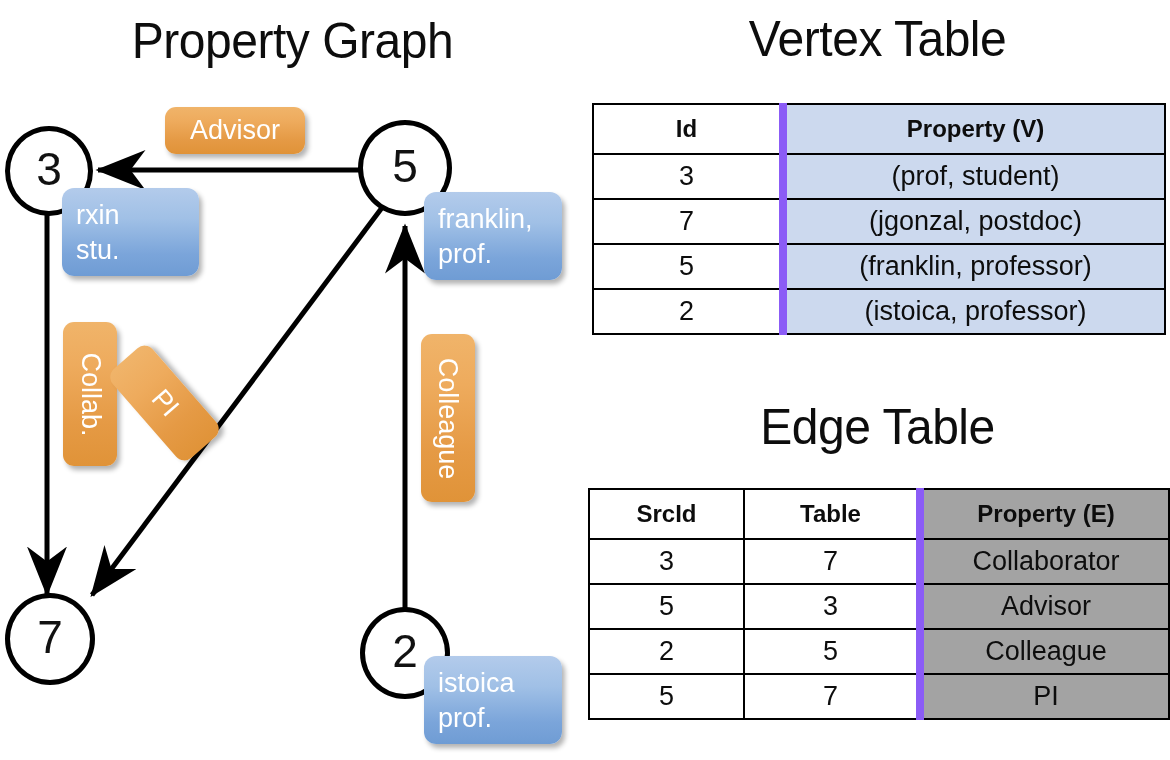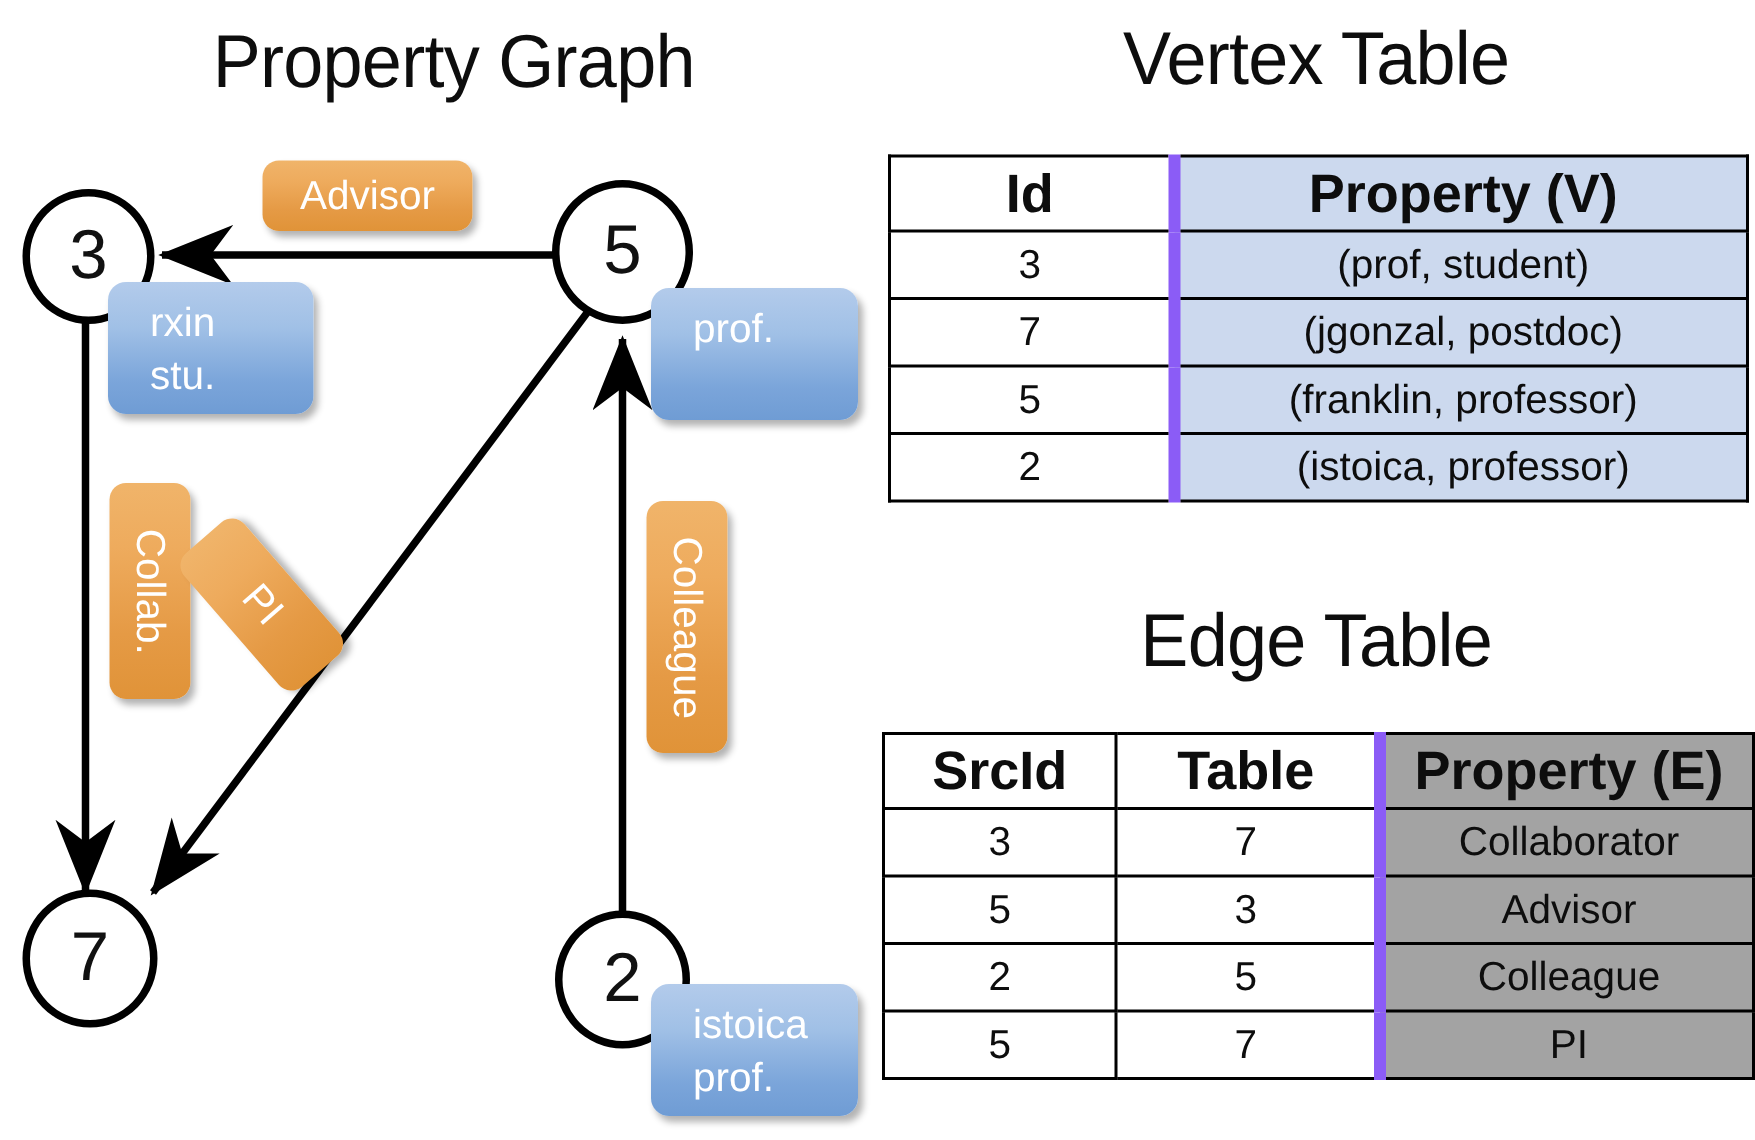--- a/index.html
+++ b/index.html
@@ -27,21 +27,21 @@
     color: #0d0d0d;
     white-space: nowrap;
     text-align: center;
   }
   .title-thin { transform: scaleX(0.96); }
 
   
   #graph-panel {
     position: absolute;
     left: 0; top: 0;
-    width: 585px; height: 760px; margin-left: 10px;
+    width: 585px; height: 760px;
   }
   #graph-svg { position: absolute; left: 0; top: 0; }
 
   
   .vnode {
     position: absolute;
     border: 5px solid #000;
     border-radius: 50%;
     background: #fff;
     box-sizing: border-box;
@@ -63,21 +63,21 @@
     position: absolute;
     box-sizing: border-box;
     border-radius: 12px;
     background: linear-gradient(to bottom, #b3cbeb 0%, #a0c0e6 35%, #7ba5da 75%, #6f9cd4 100%);
     box-shadow: 3px 4px 5px rgba(0,0,0,0.30);
     color: #ffffff;
     font-family: "Liberation Sans", sans-serif;
     font-weight: 300;
     font-size: 27px;
     line-height: 1.30;
-    padding: 10px 0 0 28px;
+    padding: 10px 0 0 14px;
     letter-spacing: 0px;
   }
   .prop-box .ln { display: block; white-space: nowrap; }
 
   
   .edge-label {
     position: absolute;
     box-sizing: border-box;
     border-radius: 11px;
     background: linear-gradient(to bottom, #f0b46a 0%, #eeab5d 30%, #e59a45 70%, #e09338 100%);
@@ -110,21 +110,21 @@
     font-size: 27px;
     color: #0d0d0d;
     padding: 0;
     height: 45px;
     vertical-align: middle;
     background: #ffffff;
     box-sizing: border-box;
   }
   .tbl th {
     font-weight: 700;
-    font-size: 36px;
+    font-size: 24px;
     height: 50px;
   }
   
   .tbl .vshade { background: #ccd9ee; }
   .tbl .eshade { background: #a3a3a3; }
   
   .tbl .gapcol { border-left: 8px solid #8b5cf6; }
 </style>
 </head>
 <body>
@@ -177,20 +177,21 @@
   <div class="vnode" style="left:360px; top:607px; width:90px; height:92px;">
     <span>2</span>
   </div>
 
   <div class="prop-box" style="left:62px; top:188px; width:137px; height:88px;">
     <span class="ln">rxin</span>
     <span class="ln">stu.</span>
   </div>
 
   <div class="prop-box" style="left:424px; top:192px; width:138px; height:88px;">
+    <span class="ln">franklin,</span>
     <span class="ln">prof.</span>
   </div>
 
 
   <div class="prop-box" style="left:424px; top:656px; width:138px; height:88px;">
     <span class="ln">istoica</span>
     <span class="ln">prof.</span>
   </div>
 </div>
 

